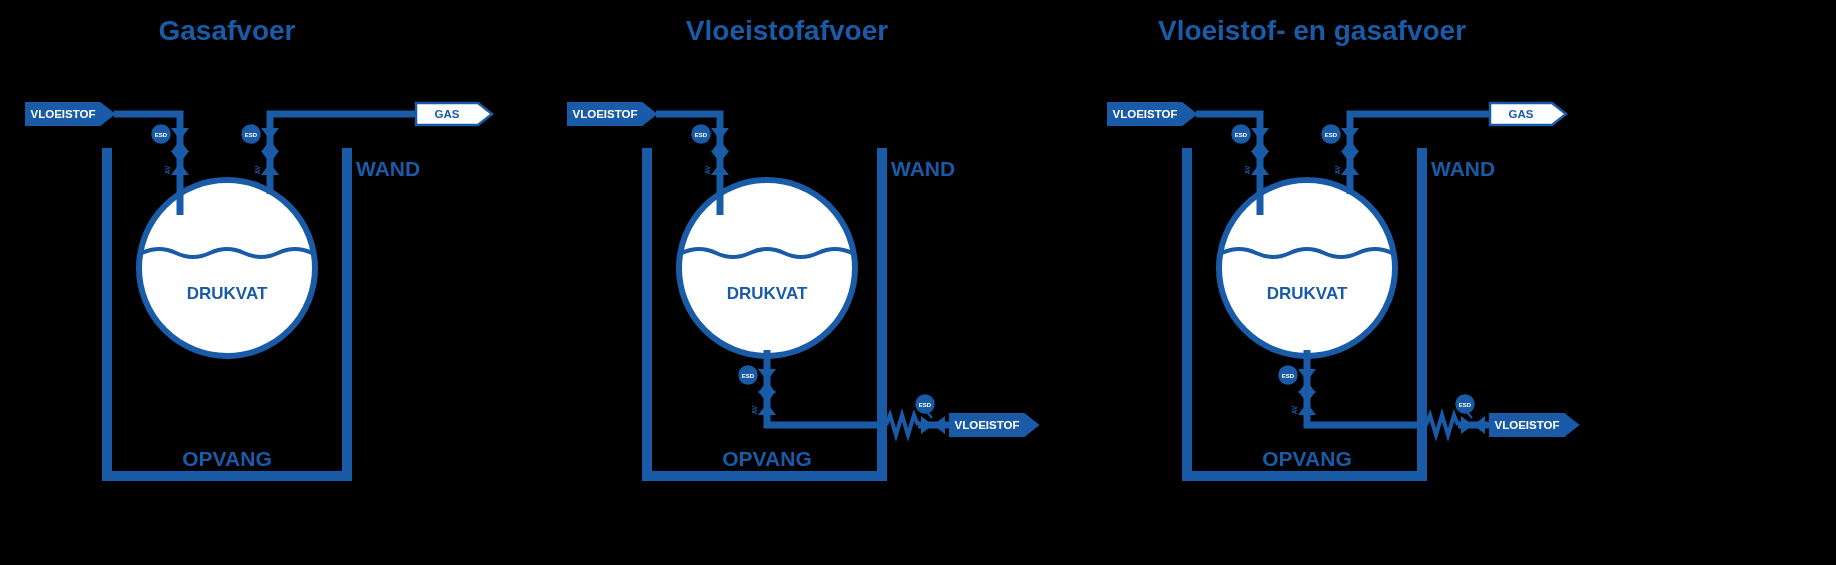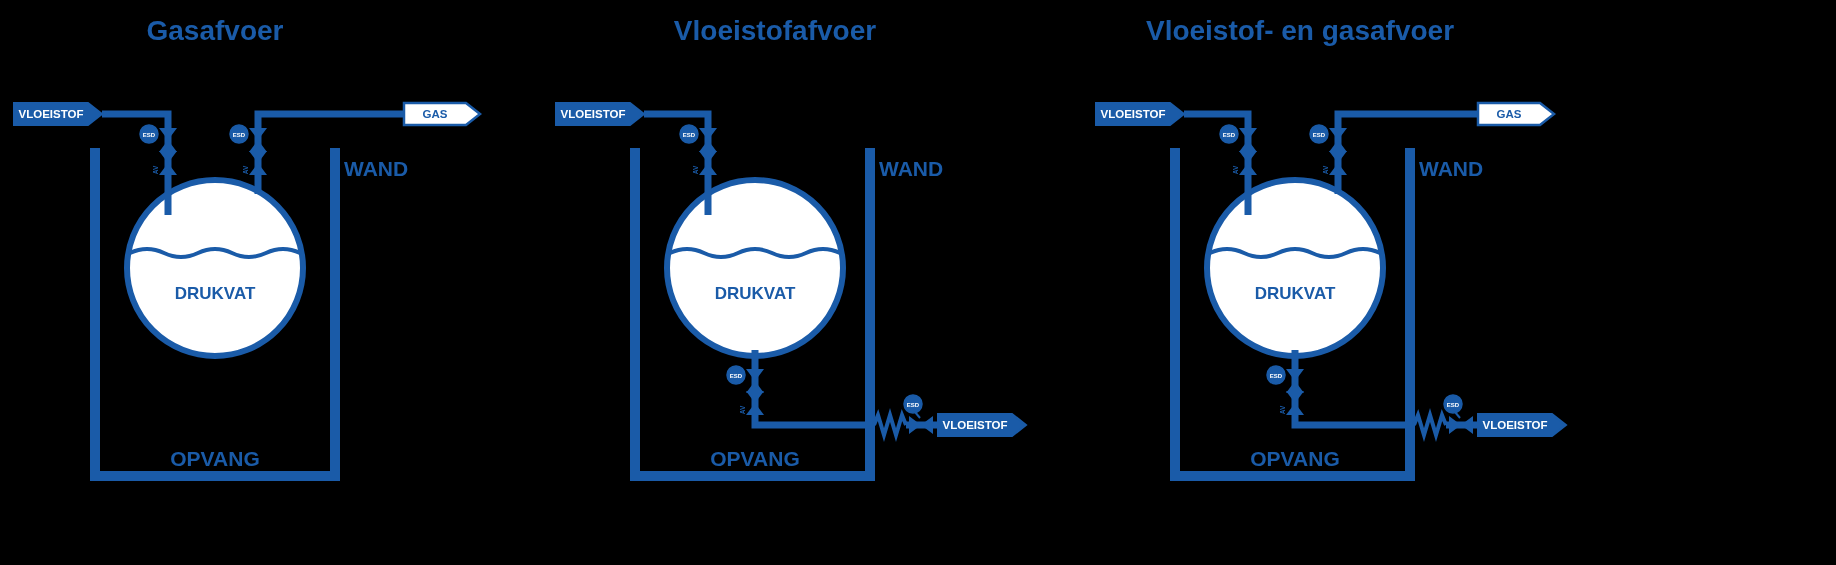--- a/index.html
+++ b/index.html
@@ -1,16 +1,16 @@
 <!DOCTYPE html>
 <html><head>
 <meta charset="utf-8">
 <style>
   html,body{margin:0;padding:0;background:#000;}
-  .canvas-wrap{position:relative;width:1628px;height:565px;background:#000;overflow:hidden;}
+  .canvas-wrap{position:relative;width:1628px;height:565px;background:#000;overflow:hidden;padding-left:12px;}
   svg{display:block;}
   svg text{font-family:"Liberation Sans", sans-serif;}
 
   .title-text{fill:#1A5BA8;font-weight:bold;font-size:28px;text-anchor:middle;}
   .label-lg{fill:#1A5BA8;font-weight:bold;font-size:21px;}
   .label-mid{fill:#1A5BA8;font-weight:bold;font-size:21px;text-anchor:middle;}
   .label-vessel{fill:#1A5BA8;font-weight:bold;font-size:17px;text-anchor:middle;}
 
   .pipe{fill:none;stroke:#1A5BA8;stroke-width:7;}
   .containment{fill:none;stroke:#1A5BA8;stroke-width:10;}

